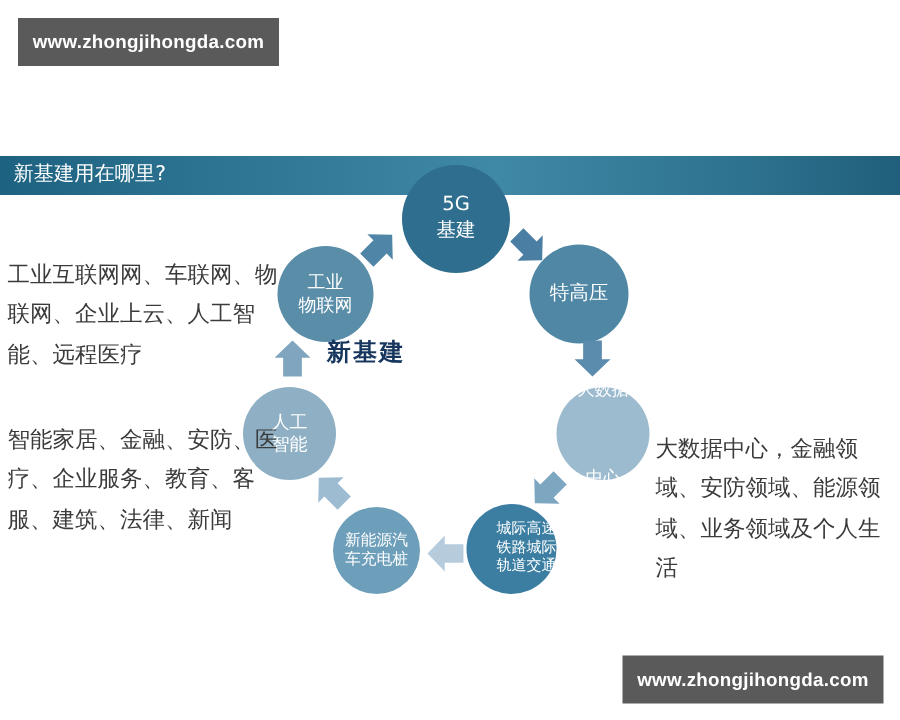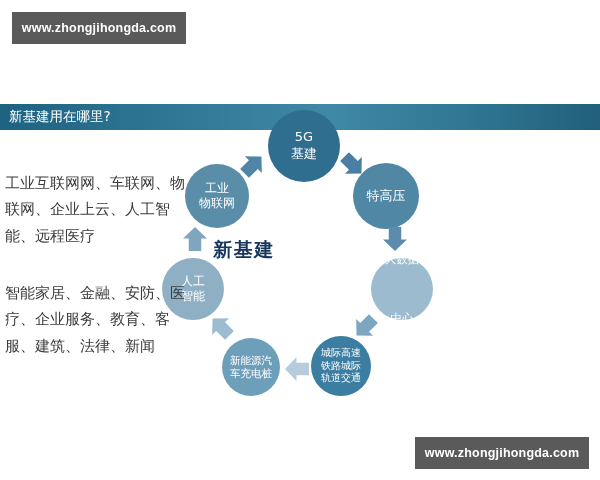--- a/index.html
+++ b/index.html
@@ -50,30 +50,30 @@
     text-align:center;
     font-family:"DejaVu Sans","Liberation Sans",sans-serif;
     box-sizing:border-box;
   }
   .node .ln{display:block;line-height:1.28;white-space:nowrap;}
 
   
   #node-5g        {left:268px;top:4px;  width:72px;height:72px;  background:#2f6e8e;font-size:13px;}
   #node-uhv       {left:353px;top:57px; width:66px;height:66px;  background:#4f87a5;font-size:13px;}
   #node-bigdata   {left:371px;top:152px;width:62px;height:62px;  background:#9cbbce;font-size:11.5px;gap:44px;}
-  #node-rail      {left:311px;top:230px;width:60px;height:60px;  background:#3b7ea2;font-size:10px;}
+  #node-rail      {left:311px;top:230px;width:60px;height:60px;  background:#3b7ea2;font-size:10px;align-items:flex-end;}
   #node-ev        {left:222px;top:232px;width:58px;height:58px;  background:#6e9fba;font-size:10.5px;}
   #node-ai        {left:162px;top:152px;width:62px;height:62px;  background:#8fb0c4;font-size:12px;}
   #node-iiot      {left:185px;top:58px; width:64px;height:64px;  background:#5a8da8;font-size:12px;}
 
   #center-label{
-    position:absolute;left:0;top:131px;width:488px;
+    position:absolute;left:0;top:119px;width:488px;
     text-align:center;
     color:#17365d;
-    font-size:19px;font-weight:700;letter-spacing:1.5px;
+    font-size:16px;font-weight:700;letter-spacing:1.5px;
     font-family:"DejaVu Sans","Liberation Sans",sans-serif;
   }
 
   .arrow{position:absolute;width:26px;height:26px;}
   .arrow svg{display:block;width:100%;height:100%;}
 
   
   .caption{
     position:absolute;
     color:#3b3b3b;
@@ -170,18 +170,19 @@
       <svg viewBox="0 0 100 100">
           <polygon points="50,4 96,48 74,48 74,96 26,96 26,48 4,48" fill="#4f86a8"></polygon>
         </svg>
     </div>
 
     <div id="center-label">新基建</div>
   </div>
 
   <div class="caption" id="cap-iiot">工业互联网网、车联网、物联网、企业上云、人工智能、远程医疗</div>
   <div class="caption" id="cap-ai">智能家居、金融、安防、医疗、企业服务、教育、客服、建筑、法律、新闻</div>
+  <div class="caption" id="cap-bigdata">大数据中心，金融领域、安防领域、能源领域、业务领域及个人生活</div>
 
   <div class="watermark" id="wm-bottom">
     <span>www.zhongjihongda.com</span>
   </div>
 
 </div>
 
 </body></html>

